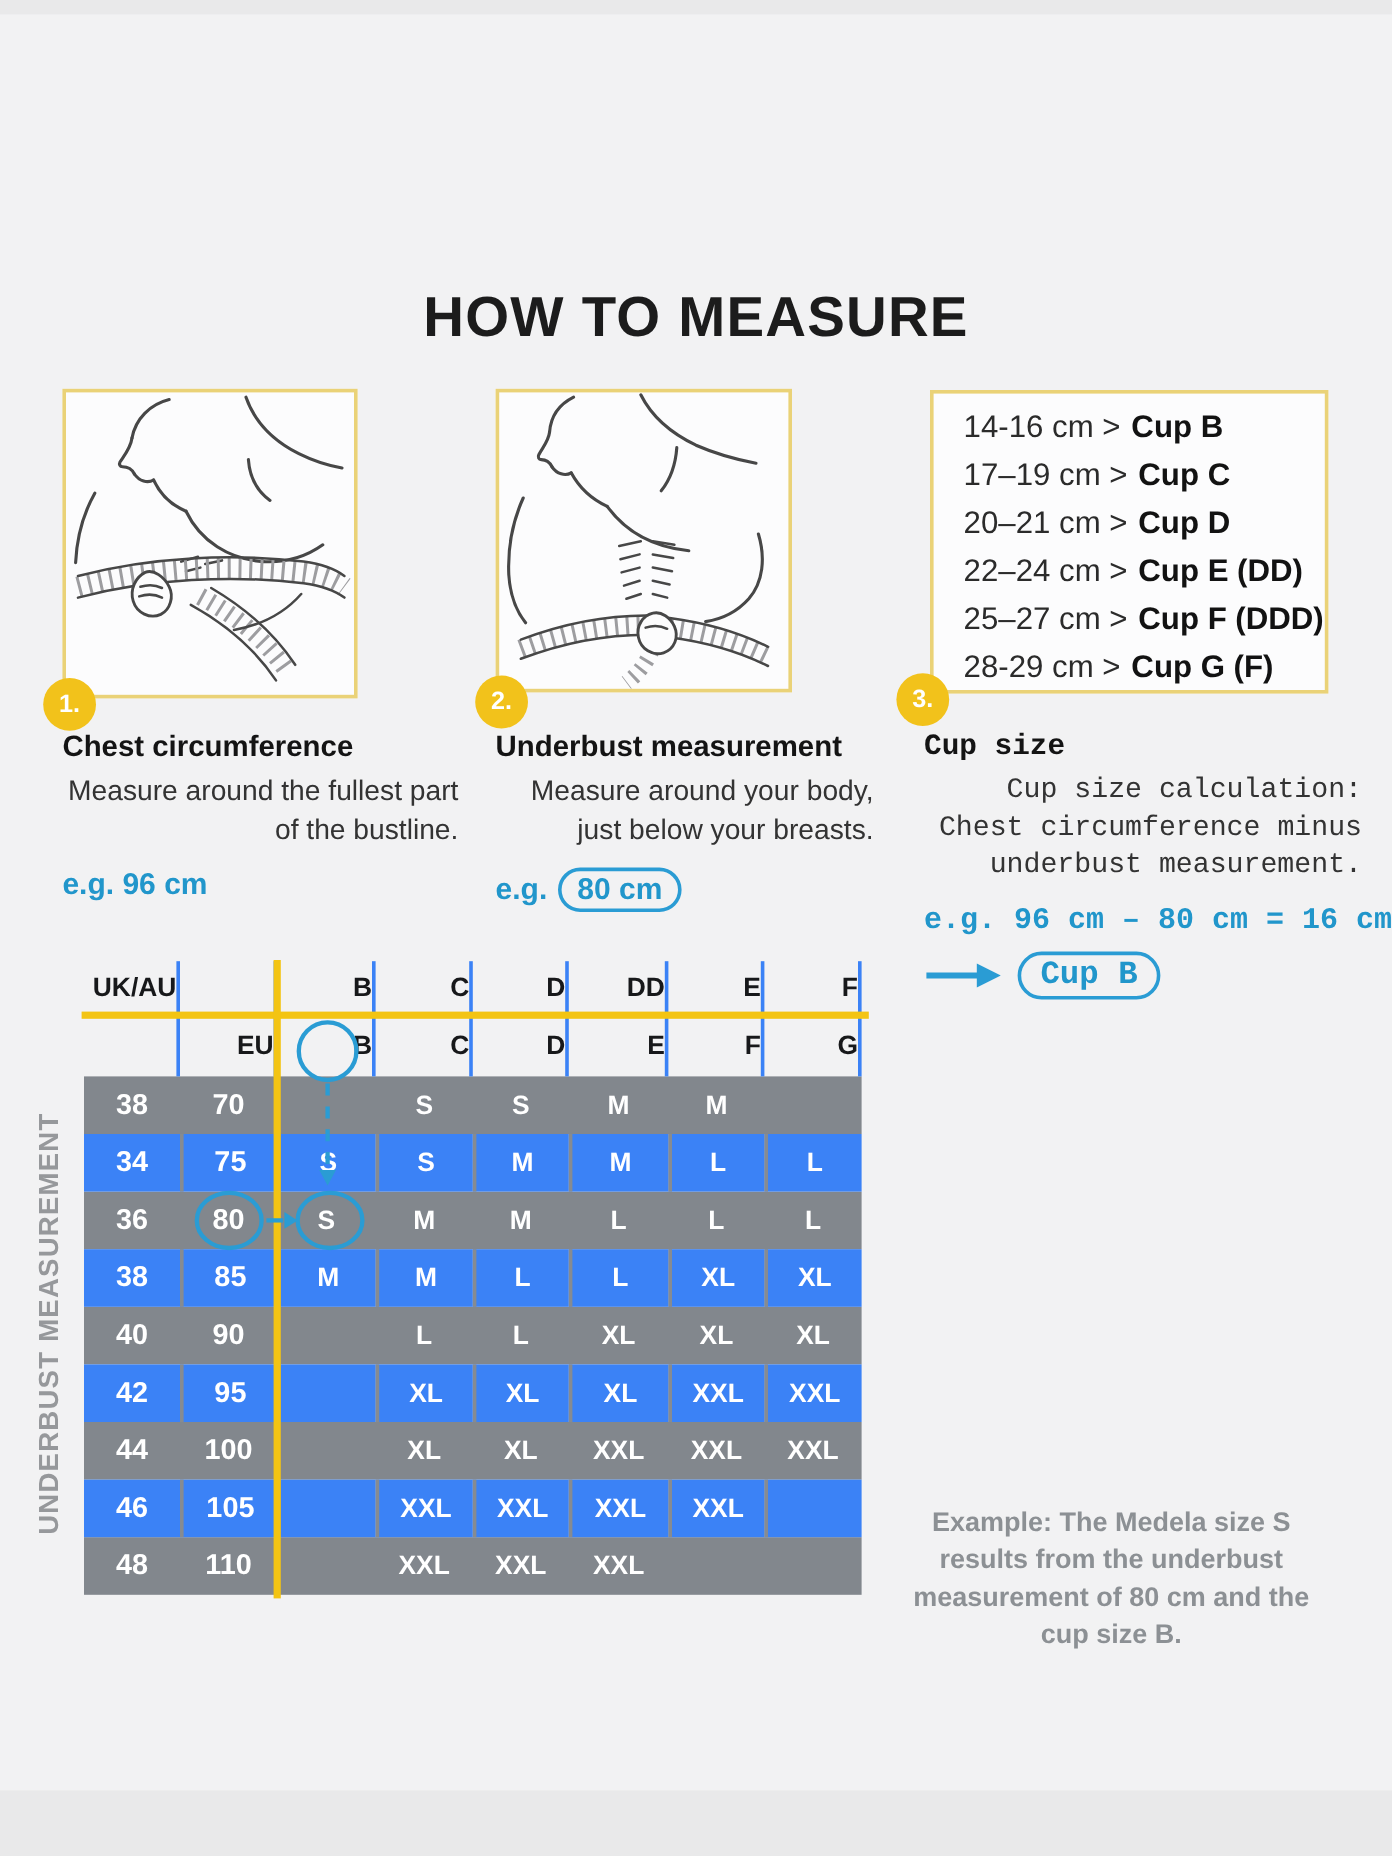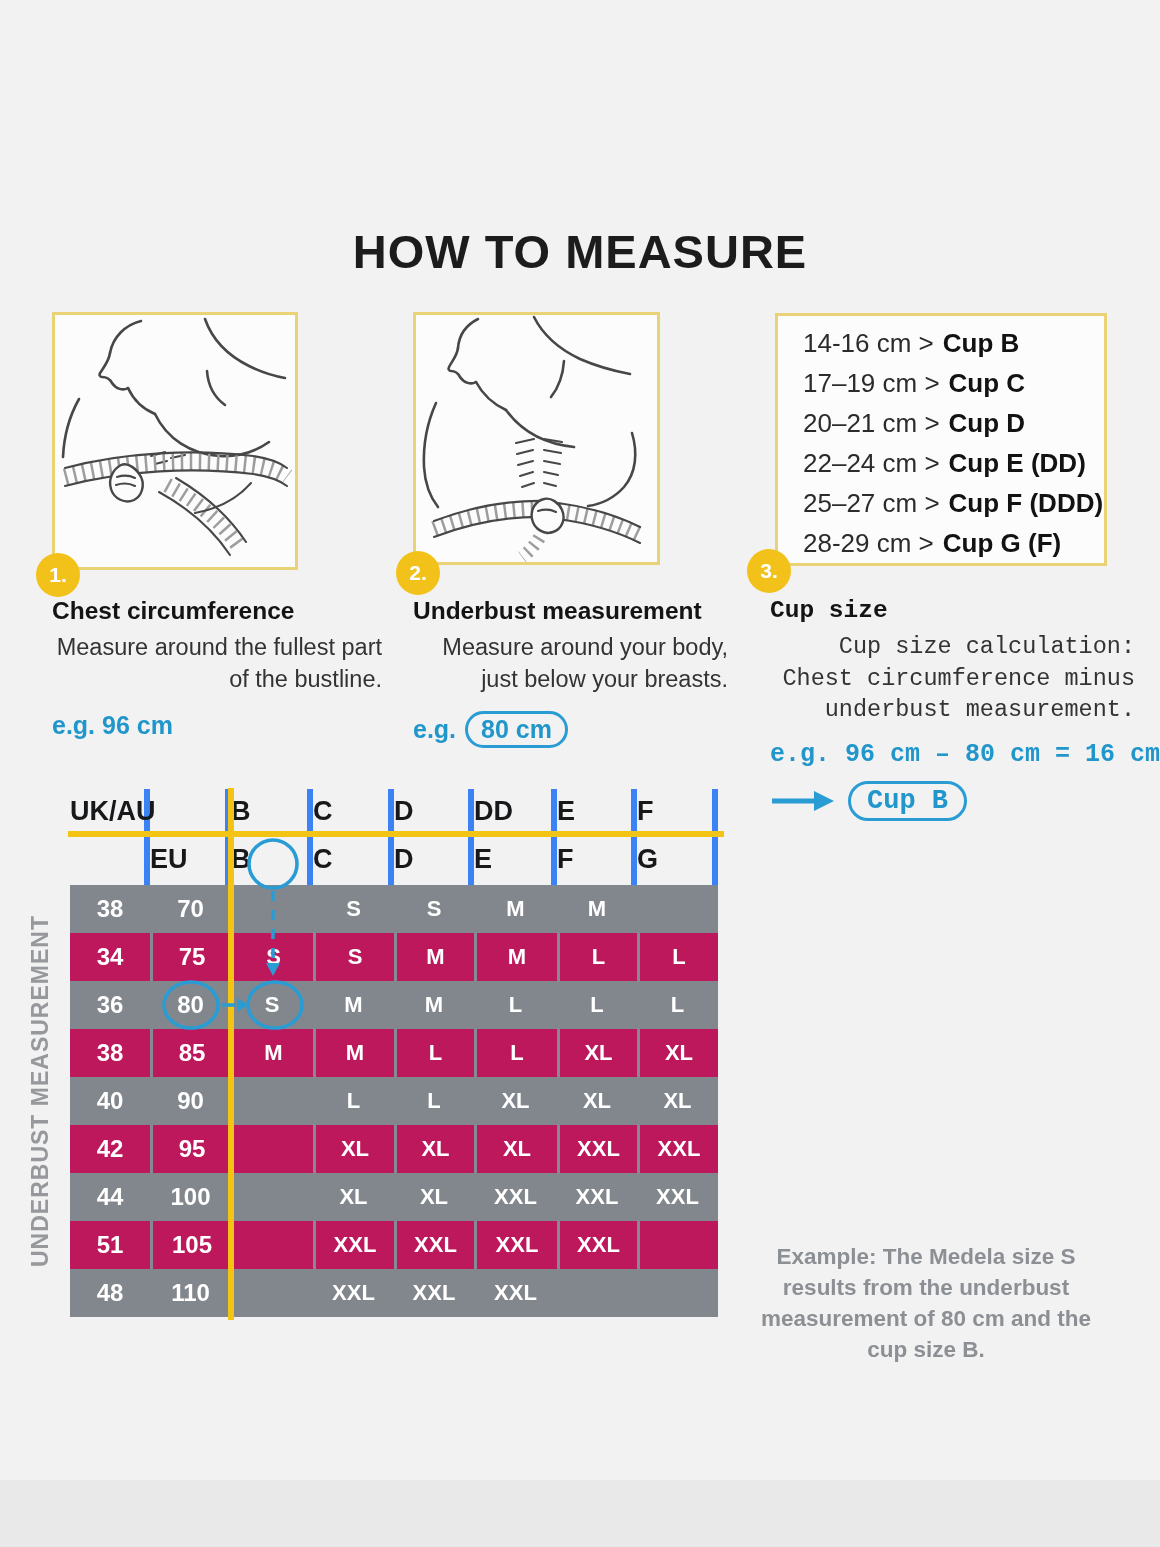--- a/index.html
+++ b/index.html
@@ -1,17 +1,17 @@
 <!DOCTYPE html>
 <html><head>
 <meta charset="utf-8">
 <style>
   html,body{margin:0;padding:0;}
   body{font-family:"Liberation Sans","DejaVu Sans",sans-serif;background:#e9e9ea;}
-  .page{position:relative;width:1160px;height:1480px;background:#f2f2f3;overflow:hidden;margin:0 auto;}
+  .page{position:relative;width:1160px;height:1480px;background:#f2f2f3;overflow:hidden;margin:12px auto;}
 
   .title{position:absolute;top:224px;left:0;width:100%;text-align:center;
          font-size:47px;font-weight:bold;color:#1c1c1c;letter-spacing:1px;}
 
   .illus-box{position:absolute;background:#fcfcfd;border:3px solid #ead277;box-sizing:border-box;}
   .box1{left:52px;top:312px;width:246px;height:258px;}
   .box2{left:413px;top:312px;width:247px;height:253px;}
   .box3{left:775px;top:313px;width:332px;height:253px;padding:7px 0 0 25px;}
   .illus-box svg{display:block;width:100%;height:100%;}
 
@@ -39,27 +39,27 @@
   .oval-big{display:inline-block;border:3.5px solid #2a9cd4;border-radius:999px;padding:2px 16px;}
 
   
   .vlabel{position:absolute;left:27px;top:860px;height:462px;width:36px;
           writing-mode:vertical-rl;transform:rotate(180deg);
           font-size:23px;font-weight:bold;color:#96989b;letter-spacing:1px;text-align:center;z-index:2;}
   .tbl{position:absolute;left:70px;top:789px;width:648px;z-index:1;}
   .trow{display:flex;}
   .hrow1 .tcell{height:44px;line-height:44px;}
   .hrow2 .tcell{height:52px;line-height:52px;}
-  .hrow1 .tcell,.hrow2 .tcell{font-size:27px;font-weight:bold;color:#17181a;
-        border-right:6px solid #3b82f6;box-sizing:border-box;text-align:left;}
+  .hrow1 .tcell,.hrow2 .tcell{font-size:22px;font-weight:bold;color:#17181a;
+        border-right:3px solid #3b82f6;box-sizing:border-box;text-align:right;}
   .brow .tcell{height:48px;line-height:48px;text-align:center;color:#ffffff;font-weight:bold;
         font-size:22px;box-sizing:border-box;}
   .brow .num{font-size:24px;}
   .r-light{background:#82878d;}
-  .r-dark .tcell{background:#be185d;}
+  .r-dark .tcell{background:#3b82f6;}
   .r-dark .tcell + .tcell{border-left:3px solid #868b91;}
   .c1{width:80px;} .c2{width:81px;} .c3{width:82px;} .c4{width:81px;}
   .c5{width:80px;} .c6{width:83px;} .c7{width:80px;} .c8{width:81px;}
 
   .hline{position:absolute;left:68px;top:831px;width:656px;height:6px;background:#f3c413;z-index:5;}
   .vline{position:absolute;left:228px;top:788px;width:6px;height:532px;background:#f3c413;z-index:5;}
   .overlay{position:absolute;left:70px;top:780px;width:650px;height:550px;z-index:7;pointer-events:none;}
 
   .note{position:absolute;left:748px;top:1241px;width:356px;
         font-size:22.5px;font-weight:bold;color:#8c9094;line-height:31px;text-align:center;}
@@ -265,21 +265,21 @@
       <div class="tcell c1 num">44</div>
       <div class="tcell c2 num">100</div>
       <div class="tcell c3"></div>
       <div class="tcell c4">XL</div>
       <div class="tcell c5">XL</div>
       <div class="tcell c6">XXL</div>
       <div class="tcell c7">XXL</div>
       <div class="tcell c8">XXL</div>
     </div>
     <div class="trow brow r-dark">
-      <div class="tcell c1 num">51</div>
+      <div class="tcell c1 num">46</div>
       <div class="tcell c2 num">105</div>
       <div class="tcell c3"></div>
       <div class="tcell c4">XXL</div>
       <div class="tcell c5">XXL</div>
       <div class="tcell c6">XXL</div>
       <div class="tcell c7">XXL</div>
       <div class="tcell c8"></div>
     </div>
     <div class="trow brow r-light">
       <div class="tcell c1 num">48</div>

